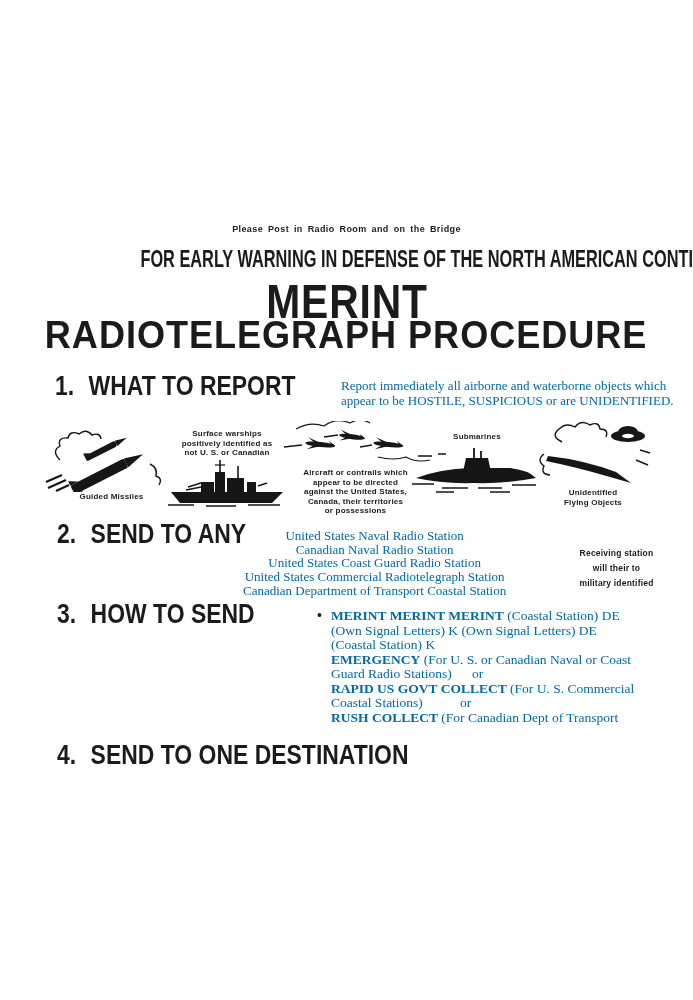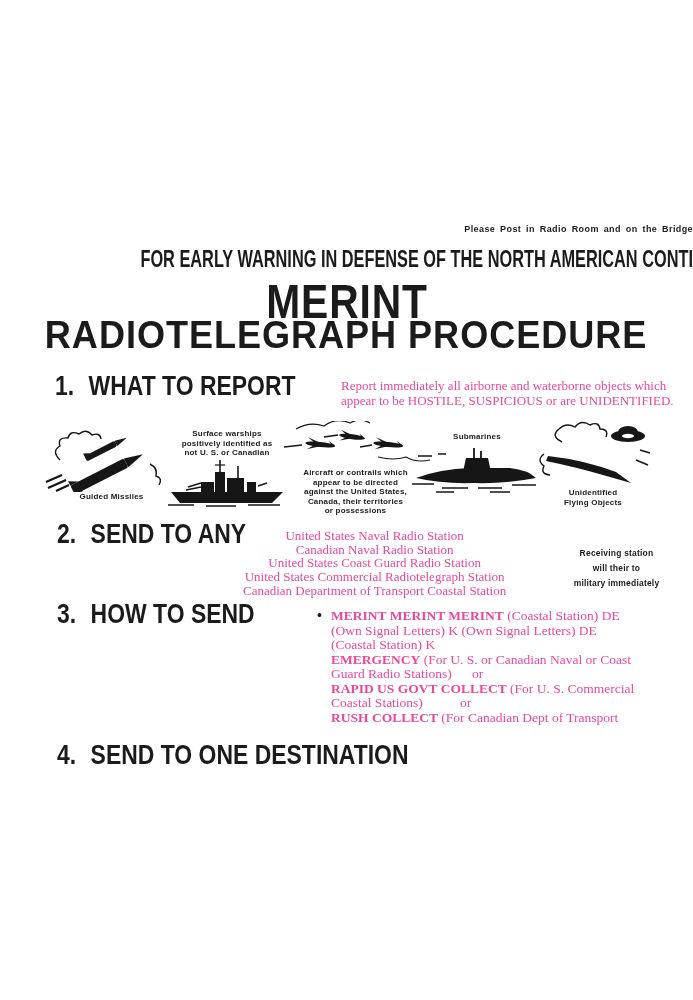--- a/index.html
+++ b/index.html
@@ -1,29 +1,29 @@
 <!DOCTYPE html>
 <html><head>
 <meta charset="utf-8">
 <style>
   html,body{margin:0;padding:0;background:#ffffff;}
   .page{position:relative;width:693px;height:1000px;background:#ffffff;overflow:hidden;
         font-family:"Liberation Sans",sans-serif;color:#1b1b1b;}
   .abs{position:absolute;}
   .centerline{left:0;width:693px;text-align:center;}
   .cond{display:inline-block;white-space:nowrap;transform-origin:center top;}
-  .notice{top:224px;font-size:9px;font-weight:bold;letter-spacing:.4px;word-spacing:2px;text-align:right;}
+  .notice{top:224px;font-size:9px;font-weight:bold;letter-spacing:.4px;word-spacing:2px;}
   .headerline{top:245px;}
   .headerline .cond{font-size:24px;font-weight:bold;transform:scaleX(.68);}
   .title{top:274px;}
   .title .cond{font-size:48px;font-weight:bold;letter-spacing:1px;transform:scaleX(.85);}
   .subtitle{top:314px;}
   .subtitle .cond{font-size:38px;font-weight:bold;letter-spacing:1px;transform:scaleX(.95);}
   .sechead{display:flex;gap:17px;font-size:27px;font-weight:bold;transform:scaleX(.85);transform-origin:left top;white-space:nowrap;}
-  .serif{font-family:"Liberation Serif",serif;color:#ec4899;}
+  .serif{font-family:"Liberation Serif",serif;color:#0369a1;}
   .report{top:378px;left:341px;width:338px;font-size:13px;line-height:15.2px;}
   .stations{top:529px;left:243px;font-size:13px;line-height:13.7px;text-align:center;}
   .relay{top:546px;left:543px;width:147px;text-align:center;font-size:8.5px;font-weight:bold;line-height:15px;letter-spacing:.2px;}
   .bullet{top:608px;left:317px;font-size:14px;font-weight:bold;font-family:"Liberation Serif",serif;}
   .howto{top:609px;left:331px;font-size:13.5px;line-height:14.5px;}
   .howto div{white-space:pre;}
   .threat{position:absolute;text-align:center;}
   .cap{font-weight:bold;font-size:8px;line-height:9.6px;letter-spacing:.2px;}
   svg{display:block;margin:0 auto;}
   .ink{fill:#161616;}
@@ -178,21 +178,21 @@
   <div class="abs serif stations">
       <div>United States Naval Radio Station</div>
       <div>Canadian Naval Radio Station</div>
       <div>United States Coast Guard Radio Station</div>
       <div>United States Commercial Radiotelegraph Station</div>
       <div>Canadian Department of Transport Coastal Station</div>
     </div>
   <div class="abs relay">
       <div>Receiving station</div>
       <div>will their to</div>
-      <div>military immediately</div>
+      <div>military identified</div>
     </div>
 
   <div class="abs" style="top:599px;left:57px;">
     <div class="sechead">
       <span>3.</span>
       <span>HOW TO SEND</span>
     </div>
   </div>
   <div class="abs bullet">•</div>
   <div class="abs serif howto">

